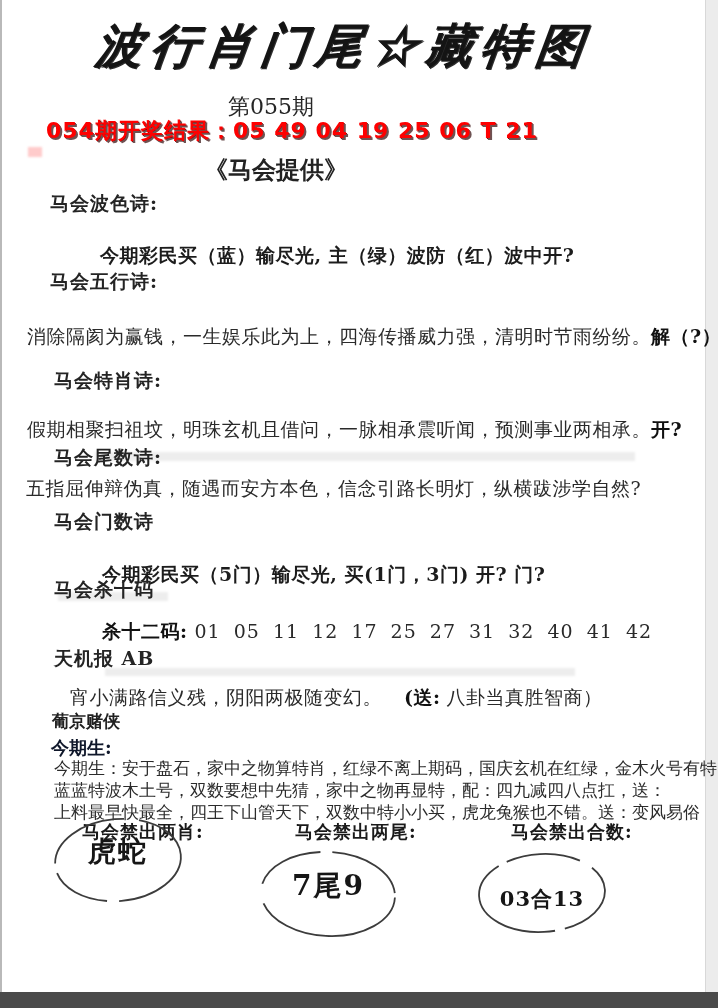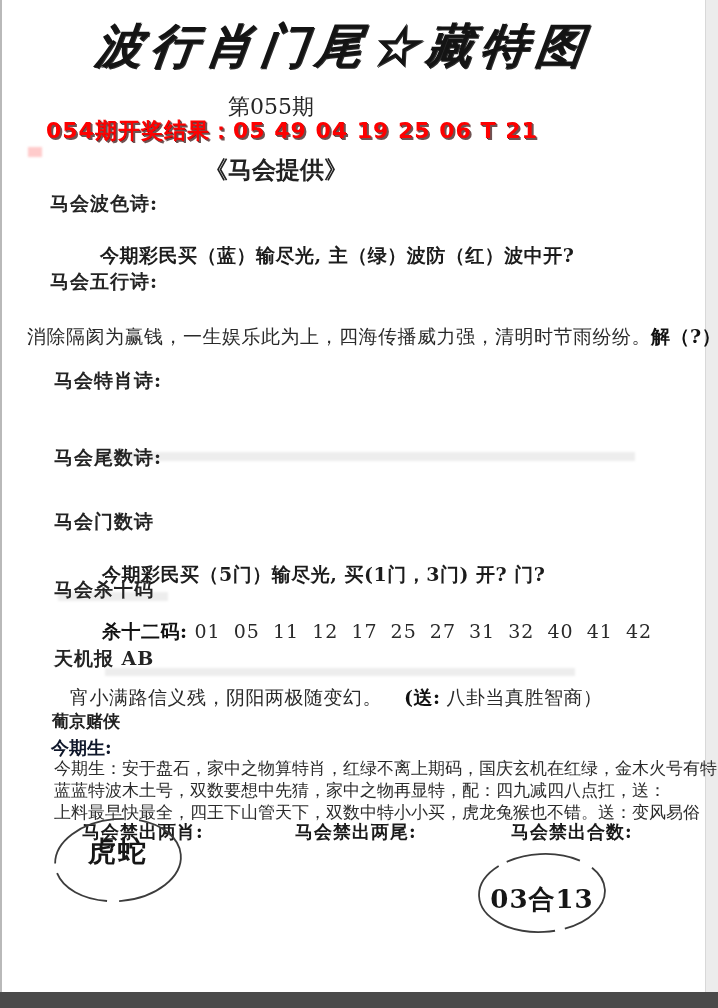--- a/index.html
+++ b/index.html
@@ -33,21 +33,21 @@
   .numbers{letter-spacing:1px;word-spacing:6px;}
   
   .pj-title{font-size:17px;font-weight:bold;color:#202020;}
   .pj-sub{font-size:18px;font-weight:bold;color:#0f172a;}
   .pj-line{font-size:17px;color:#2b2b2b;letter-spacing:0px;}
   
   .ban-head{font-size:18px;font-weight:bold;color:#1a1a1a;letter-spacing:1px;margin-left:25px;}
   .ban-box{position:absolute;display:flex;align-items:center;justify-content:center;}
   .ban-box svg{position:absolute;left:0;top:0;}
   .ban-value{position:relative;transform:translateY(-10px);font-size:28px;font-weight:600;color:#161616;letter-spacing:2px;}
-  .ban-value.small{font-size:26px;letter-spacing:1px;margin-top:28px;}
+  .ban-value.small{font-size:21px;letter-spacing:1px;margin-top:28px;}
   
   .ghost{position:absolute;background:rgba(110,110,110,0.12);filter:blur(1px);}
   .ghost-pink{position:absolute;background:rgba(255,140,140,0.45);filter:blur(1px);}
 </style>
 </head>
 <body>
 
 <div class="page">
 
   <div class="edge-left"></div>
@@ -64,22 +64,24 @@
   <div class="abs last-result">054期开奖结果：05 49 04 19 25 06 T 21</div>
   <div class="abs provider">《马会提供》</div>
 
   <div class="abs sec-label" style="left:50px;top:191px;">马会波色诗:</div>
   <div class="abs poem-bold" style="left:100px;top:231px;">今期彩民买（蓝）输尽光, 主（绿）波防（红）波中开?</div>
 
   <div class="abs sec-label" style="left:50px;top:269px;">马会五行诗:</div>
   <div class="abs poem" style="left:27px;top:324px;"><span>消除隔阂为赢钱，一生娱乐此为上，四海传播威力强，清明时节雨纷纷。</span><span class="answer">解（?）</span></div>
 
   <div class="abs sec-label" style="left:54px;top:368px;">马会特肖诗:</div>
+  <div class="abs poem" style="left:27px;top:417px;"><span>假期相聚扫祖坟，明珠玄机且借问，一脉相承震听闻，预测事业两相承。</span><span class="answer">开?</span></div>
 
   <div class="abs sec-label" style="left:54px;top:445px;">马会尾数诗:</div>
+  <div class="abs poem" style="left:26px;top:476px;">五指屈伸辩伪真，随遇而安方本色，信念引路长明灯，纵横跋涉学自然?</div>
 
   <div class="abs sec-label" style="left:54px;top:509px;">马会门数诗</div>
   <div class="abs poem-bold" style="left:102px;top:550px;">今期彩民买（5门）输尽光, 买(1门，3门)  开? 门?</div>
 
   <div class="abs sec-label" style="left:54px;top:577px;">马会杀十码</div>
   <div class="abs poem" style="left:102px;top:619px;"><span class="answer">杀十二码:</span><span class="numbers" style="margin-left:7px;">01 05 11 12 17 25 27 31 32 40 41 42</span></div>
 
   <div class="abs sec-label" style="left:54px;top:646px;">天机报 AB</div>
   <div class="abs poem" style="left:70px;top:685px;"><span>宵小满路信义残，阴阳两极随变幻。</span><span class="answer" style="margin-left:22px;">(送:</span><span style="margin-left:6px;">八卦当真胜智商）</span></div>
 
@@ -93,20 +95,26 @@
   <div class="abs ban-head" style="left:486px;top:820px;">马会禁出合数:</div>
   <div class="abs ban-head" style="left:270px;top:820px;">马会禁出两尾:</div>
 
   <div class="ban-box" style="left:48px;top:814px;width:140px;height:95px;align-items:center;">
     <svg width="140" height="95" viewBox="0 0 140 95">
       <ellipse cx="70" cy="46" rx="63" ry="41" fill="none" stroke="#3c3c3c" stroke-width="1.8" stroke-dasharray="85 12 60 10 90 15" transform="rotate(-5 70 46)"></ellipse>
     </svg>
     <span class="ban-value">虎蛇</span>
   </div>
 
+  <div class="ban-box" style="left:256px;top:846px;width:145px;height:100px;">
+    <svg width="145" height="100" viewBox="0 0 145 100">
+      <ellipse cx="72" cy="48" rx="67" ry="42" fill="none" stroke="#3c3c3c" stroke-width="1.8" stroke-dasharray="160 20 70 12 80 18" transform="rotate(3 72 48)"></ellipse>
+    </svg>
+    <span class="ban-value">7尾9</span>
+  </div>
 
   <div class="ban-box" style="left:472px;top:849px;width:140px;height:92px;">
     <svg width="140" height="92" viewBox="0 0 140 92">
       <ellipse cx="70" cy="44" rx="63" ry="39" fill="none" stroke="#3c3c3c" stroke-width="1.8" stroke-dasharray="60 10 130 9 75 14" transform="rotate(-3 70 44)"></ellipse>
     </svg>
     <span class="ban-value small">03合13</span>
   </div>
 
 </div>
 

